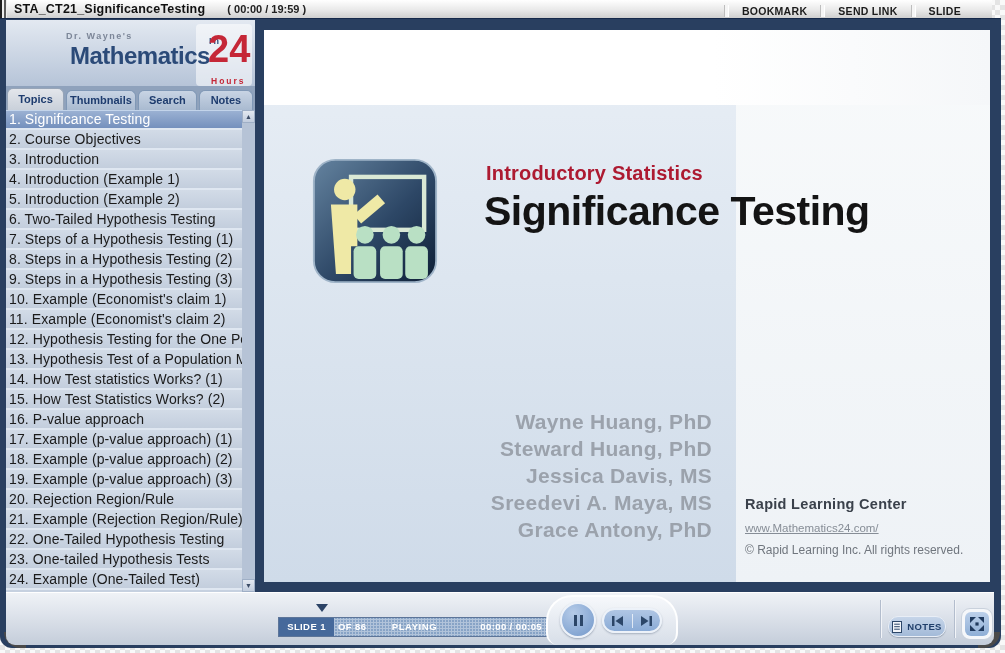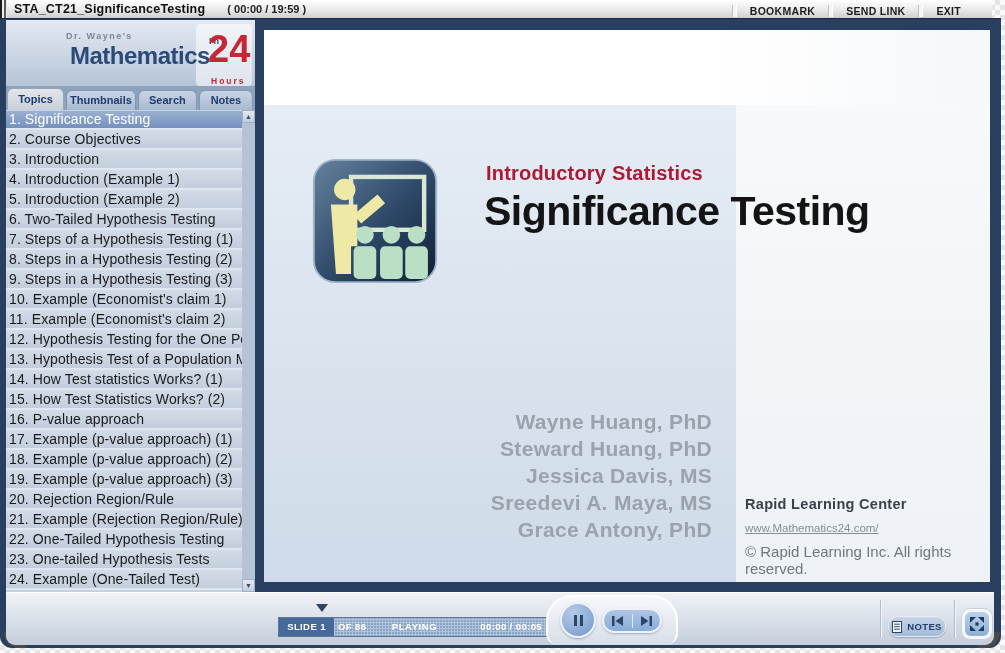--- a/index.html
+++ b/index.html
@@ -80,21 +80,21 @@
   .slide-topband{position:absolute;left:0;top:0;width:726px;height:75px;
     background:linear-gradient(90deg,#ffffff 0%,#ffffff 62%,#f5f7f9 100%);}
   .classroom-icon{position:absolute;left:48px;top:126px;width:126px;height:130px;}
   .slide-eyebrow{position:absolute;left:222px;top:132px;font-size:20px;font-weight:bold;color:#ad1a31;letter-spacing:.2px;}
   .slide-title{position:absolute;left:220px;top:158px;font-size:41px;font-weight:bold;color:#141414;letter-spacing:-.5px;white-space:nowrap;}
   .authors{position:absolute;right:278px;top:378px;text-align:right;}
   .author-line{font-size:21px;font-weight:bold;color:#9ba2ac;line-height:27px;letter-spacing:.3px;white-space:nowrap;text-align:right;}
   .brand-block{position:absolute;left:481px;top:466px;width:236px;}
   .brand-name{font-size:14.5px;font-weight:bold;color:#3a414b;letter-spacing:.3px;}
   .brand-link{margin-top:10px;font-size:11.5px;color:#868d96;text-decoration:underline;cursor:pointer;}
-  .brand-copy{margin-top:9px;font-size:15px;color:#70767e;}
+  .brand-copy{margin-top:9px;font-size:12px;color:#70767e;}
   
   .bottombar{
     position:absolute;left:6px;top:592px;width:988px;height:53px;
     background:linear-gradient(#f0f3f7,#dfe4ec 40%,#c4cdda);
     border-radius:0 0 9px 9px;box-shadow:inset 0 1px 0 #fff;
   }
   .bar-sep{position:absolute;top:600px;width:1px;height:38px;background:#b3bdcd;box-shadow:1px 0 0 #f2f4f8;}
   .sep-a{left:880px;}.sep-b{left:954px;}
   .playhead{position:absolute;left:316px;top:604px;width:0;height:0;
     border-left:6px solid transparent;border-right:6px solid transparent;border-top:8px solid #2c4366;}
@@ -157,21 +157,21 @@
   <div class="titlebar">
     <div class="grip"></div>
     <span class="tb-title">STA_CT21_SignificanceTesting</span>
     <span class="tb-time">( 00:00 / 19:59 )</span>
     <div class="tb-actions">
       <div class="tb-sep"></div>
       <span class="tb-action">BOOKMARK</span>
       <div class="tb-sep"></div>
       <span class="tb-action">SEND LINK</span>
       <div class="tb-sep"></div>
-      <span class="tb-action">EXIT</span>
+      <span class="tb-action">SLIDE</span>
     </div>
   </div>
 
   <div class="frame"></div>
   <div class="corner-curl curl-bl"></div>
   <div class="corner-curl curl-br"></div>
 
   <div class="sidebar">
     <div class="logo-panel">
       <div class="logo-glow"></div>

